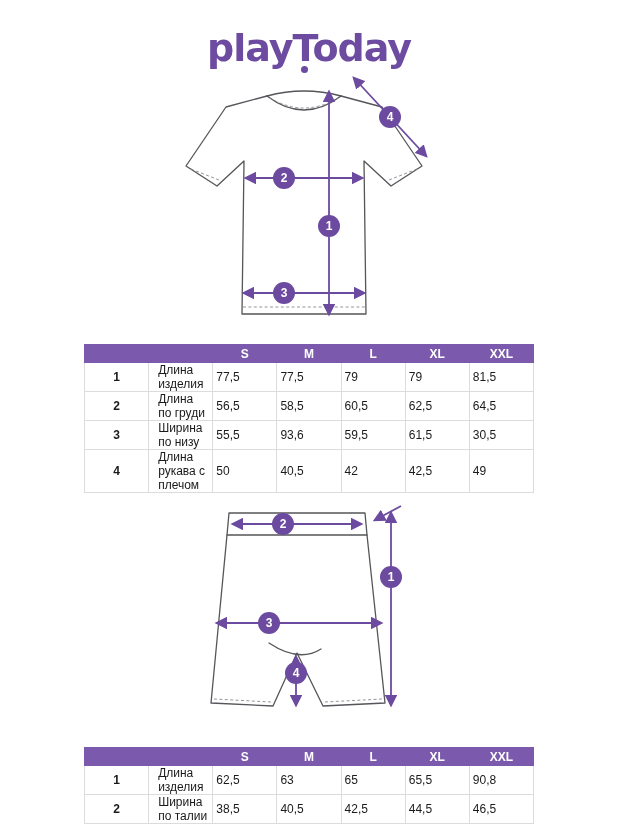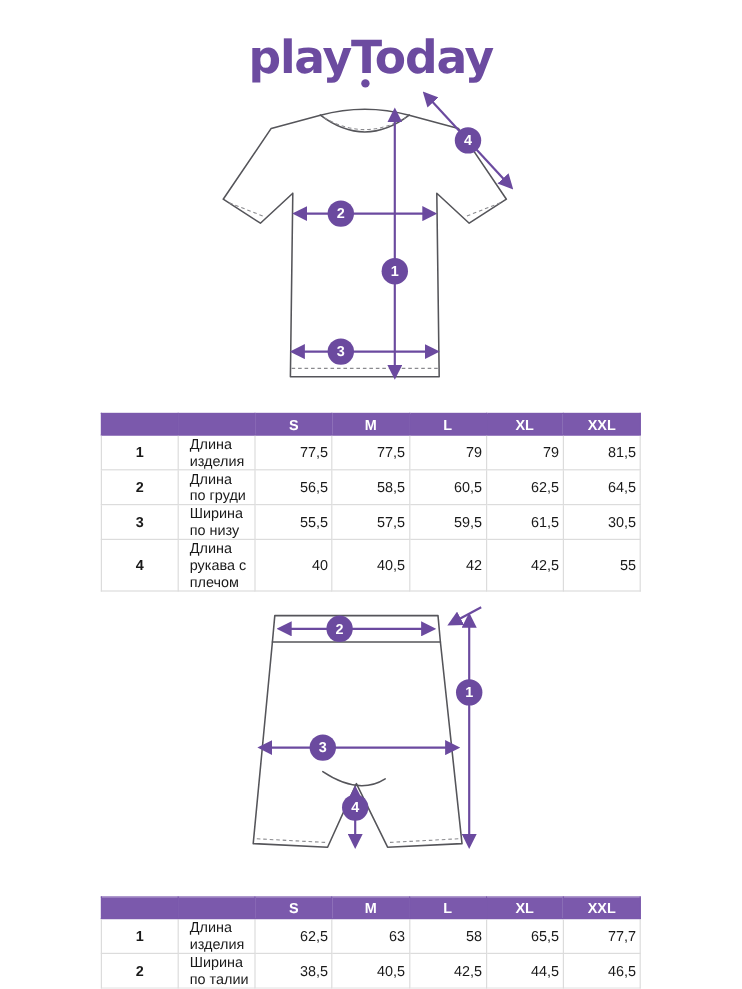--- a/index.html
+++ b/index.html
@@ -32,21 +32,21 @@
     width:450px;margin:12px auto 0 auto;border-collapse:collapse;
     font-size:12px;color:#1a1a1a;table-layout:fixed;
   }
   .size-table th{
     background:#7B59AC;border:1px solid #7B59AC;color:#fff;font-weight:bold;
     height:17px;padding:0;font-size:12px;text-align:center;
   }
   .size-table td{border:1px solid #dcdcdc;height:19px;padding:0 3px;background:#fff;}
   .size-table td.num{width:17px;text-align:center;font-weight:bold;}
   .size-table td.label{width:168px;text-align:left;padding-left:9px;margin-top:45px;}
-  .size-table td.val{width:52px;text-align:right;}
+  .size-table td.val{width:52px;text-align:left;}
 </style>
 </head>
 <body>
 
 <div class="page">
 
   <div class="logo-wrap">
     <span class="logo">
       <span>playToday</span>
       <span class="logo-dot"></span>
@@ -123,33 +123,33 @@
         <td class="val">56,5</td>
         <td class="val">58,5</td>
         <td class="val">60,5</td>
         <td class="val">62,5</td>
         <td class="val">64,5</td>
       </tr>
       <tr>
         <td class="num">3</td>
         <td class="label">Ширина по низу</td>
         <td class="val">55,5</td>
-        <td class="val">57,5</td>
+        <td class="val">93,6</td>
         <td class="val">59,5</td>
         <td class="val">61,5</td>
         <td class="val">30,5</td>
       </tr>
       <tr>
         <td class="num">4</td>
         <td class="label">Длина рукава с плечом</td>
-        <td class="val">40</td>
+        <td class="val">50</td>
         <td class="val">40,5</td>
         <td class="val">42</td>
         <td class="val">42,5</td>
-        <td class="val">55</td>
+        <td class="val">49</td>
       </tr>
     </tbody>
   </table>
 
   <svg class="diagram" width="220" height="228" viewBox="0 0 220 228" style="margin-top:12px;">
 
     <g>
       <path class="outline" d="M30,8 L166,8 L168,30 L186,198 L124,201 L98,148 L74,201 L12,198 L28,30 Z"></path>
       <path class="outline" d="M28,30 L168,30"></path>
       <path class="outline" d="M70,138 Q100,158 122,144"></path>
@@ -194,23 +194,23 @@
         <th>XL</th>
         <th>XXL</th>
       </tr>
     </thead>
     <tbody>
       <tr>
         <td class="num">1</td>
         <td class="label">Длина изделия</td>
         <td class="val">62,5</td>
         <td class="val">63</td>
-        <td class="val">58</td>
+        <td class="val">65</td>
         <td class="val">65,5</td>
-        <td class="val">77,7</td>
+        <td class="val">90,8</td>
       </tr>
       <tr>
         <td class="num">2</td>
         <td class="label">Ширина по талии</td>
         <td class="val">38,5</td>
         <td class="val">40,5</td>
         <td class="val">42,5</td>
         <td class="val">44,5</td>
         <td class="val">46,5</td>
       </tr>

